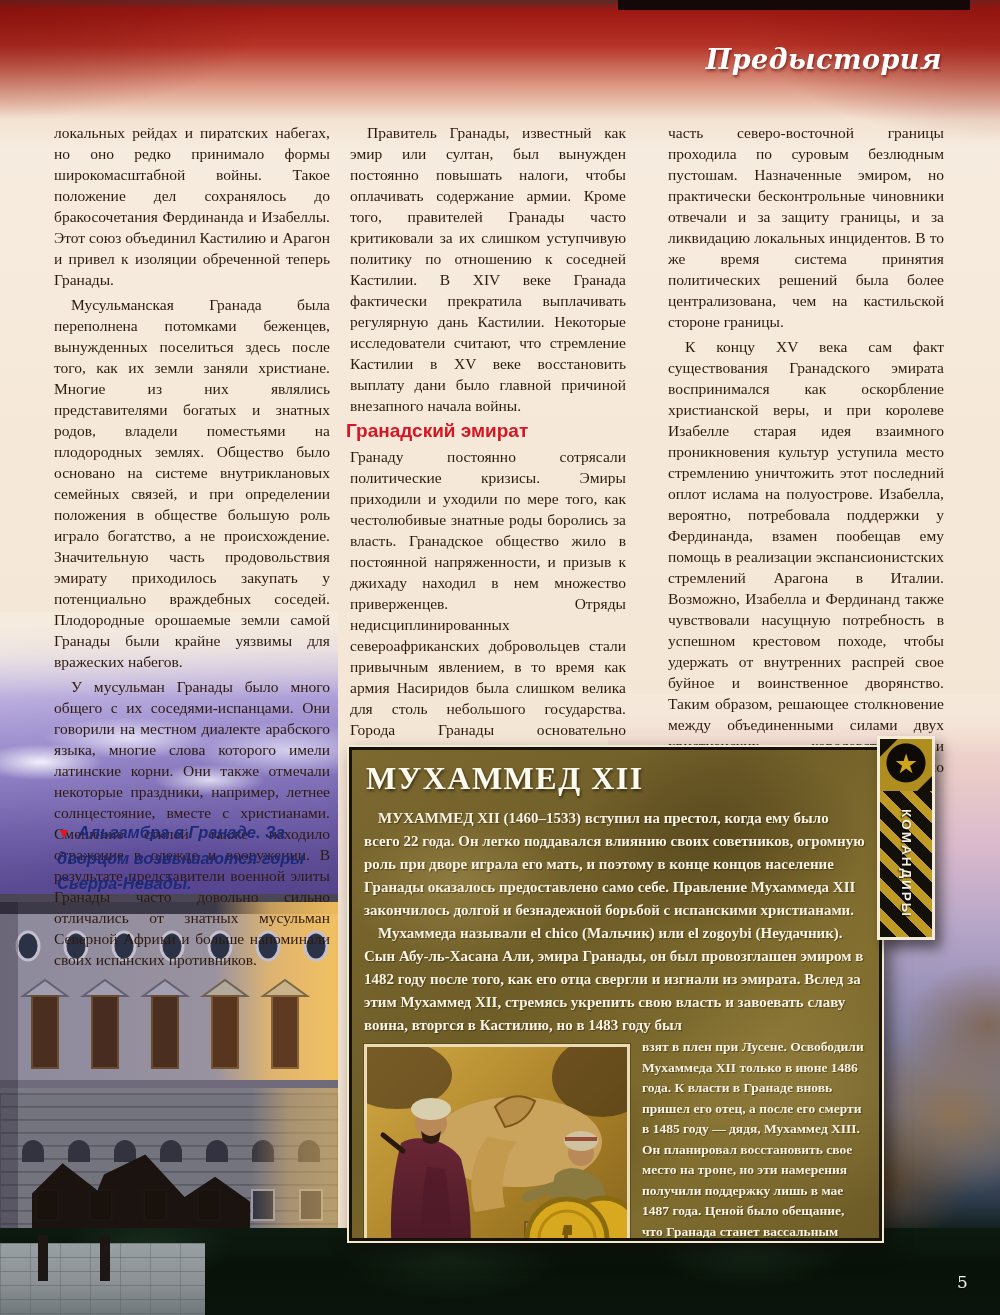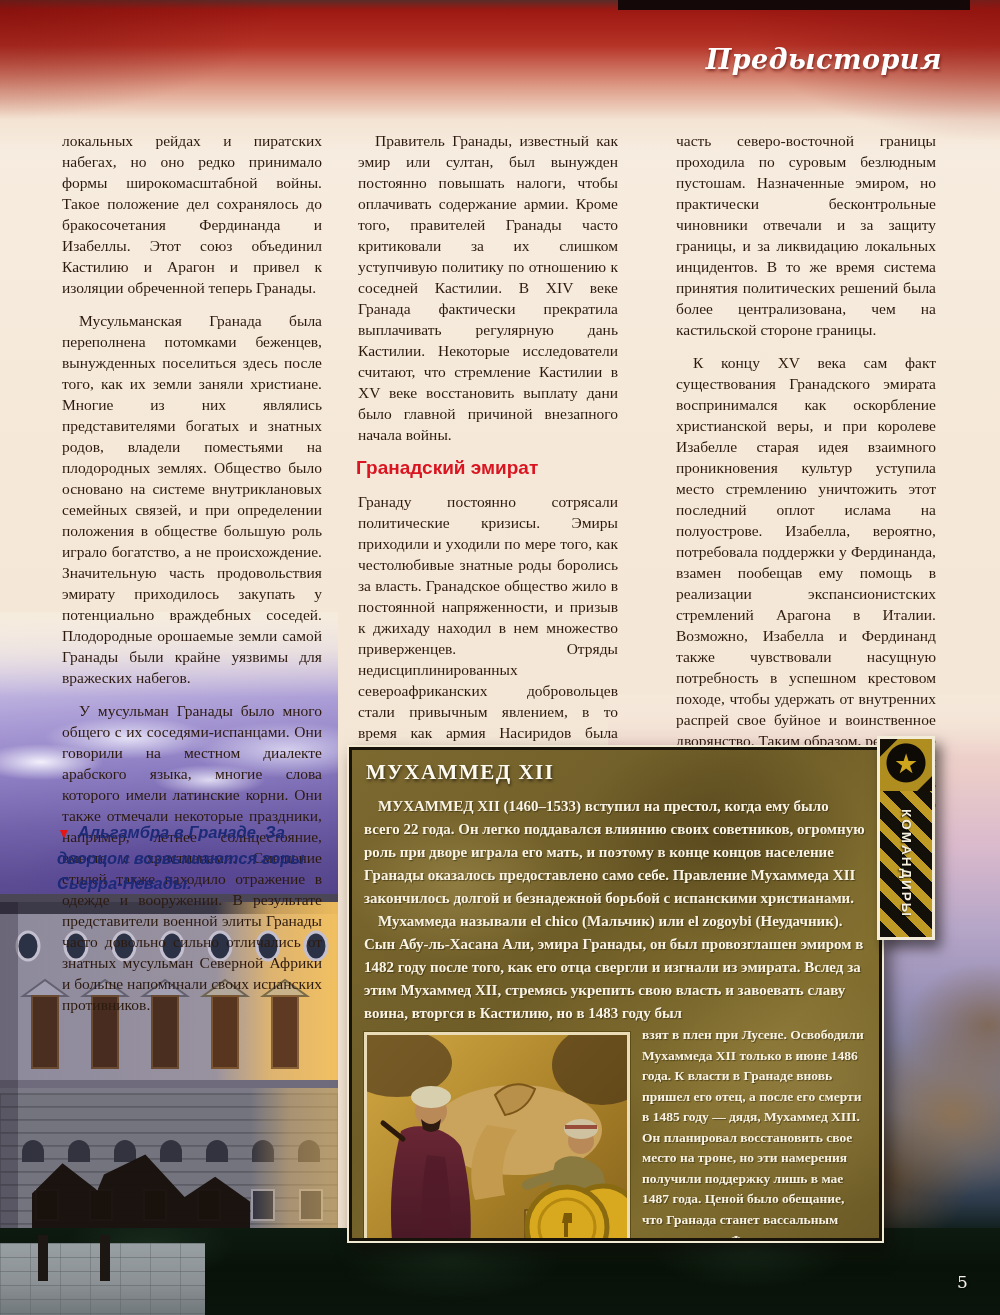--- a/index.html
+++ b/index.html
@@ -13,25 +13,25 @@
     background:radial-gradient(at top left,rgba(120,12,10,.55),transparent 70%);}
   .band::after{content:"";position:absolute;right:0;top:0;width:260px;height:140px;
     background:radial-gradient(at top right,rgba(140,18,14,.6),transparent 72%);}
   .band-black{position:absolute;left:618px;top:0;width:352px;height:10px;background:#150808;z-index:2;}
   .kicker{position:absolute;right:58px;top:44px;z-index:3;color:#fff;
     font-family:"DejaVu Serif",serif;font-style:italic;font-weight:bold;font-size:27px;
     letter-spacing:.5px;text-shadow:1px 2px 3px rgba(90,10,8,.65);}
   
   .col{position:absolute;top:118px;width:284px;z-index:3;text-align:justify;
     color:#2d1a0f;font-size:15.5px;line-height:21px;}
-  .col p{margin:12px;}
+  .col p{margin:4px;}
   .col p.ind{text-indent:17px;}
   #col1{left:50px;}#col2{left:346px;}#col3{left:664px;}
   .subhead{font-family:"Liberation Sans",sans-serif;font-weight:bold;font-size:19px;
-    color:#da1420;margin:4px 0 3px 10px;line-height:22px;text-align:left;}
+    color:#da1420;margin:4px 0 3px 0;line-height:22px;text-align:left;}
   .ornament{color:#4a1006;font-size:17px;margin-left:5px;font-family:"DejaVu Sans",sans-serif;}
   
   .caption{position:absolute;left:57px;top:820px;width:282px;z-index:3;
     font-family:"Liberation Sans",sans-serif;font-weight:bold;font-style:italic;
     font-size:16.5px;line-height:25px;color:#1c2a78;}
   .cap-arrow{color:#e41616;font-style:normal;font-size:14px;margin-right:7px;}
   
   .photoL{position:absolute;left:0;top:612px;width:338px;height:703px;z-index:0;overflow:hidden;}
   .mtn{position:absolute;left:0;top:0;width:100%;height:300px;
     background:
@@ -77,21 +77,21 @@
   .mbox-dark{background:#17120a;padding:3px;height:100%;box-sizing:border-box;}
   .mbox-in{height:100%;box-sizing:border-box;overflow:hidden;padding:6px 12px 4px 12px;
     background-color:#75622c;
     background-image:
      radial-gradient(180px 120px at 20% 28%,rgba(210,190,120,.28),transparent 62%),
      radial-gradient(220px 160px at 70% 18%,rgba(55,42,14,.4),transparent 65%),
      radial-gradient(260px 200px at 85% 70%,rgba(200,175,110,.22),transparent 60%),
      radial-gradient(200px 150px at 40% 82%,rgba(48,38,10,.35),transparent 60%),
      linear-gradient(135deg,#7c6930 0%,#6f5d28 40%,#837030 70%,#6b5a26 100%);}
   .mbox-title{margin:4px 0 10px 2px;color:#fdfaf0;font-family:"Liberation Serif",serif;
-    font-weight:bold;font-size:21px;letter-spacing:1.5px;text-shadow:1px 2px 3px rgba(10,5,0,.6);}
+    font-weight:bold;font-size:32px;letter-spacing:1.5px;text-shadow:1px 2px 3px rgba(10,5,0,.6);}
   .bp{margin:0;color:#f8f3e3;font-family:Liberation Serif, serif;font-weight:bold;
     font-size:15px;line-height:23px;text-shadow:1px 1px 1px rgba(40,30,5,.55);text-align:left;}
   .bp.ind{text-indent:14px;}
   .bp.small{font-size:13.5px;line-height:20.5px;}
   .relief{float:left;width:260px;height:266px;margin:7px 12px 2px 0;
     border:3px solid #e9dcb6;outline:1px solid #5c4c18;background:#9a7524;}
   
   .tab{position:absolute;left:877px;top:736px;width:58px;height:204px;z-index:4;
     background:#f2ecd8;padding:3px;box-sizing:border-box;box-shadow:6px 8px 12px rgba(10,8,4,.55);}
   .tab-star{height:52px;position:relative;background-color:#b08d1f;

